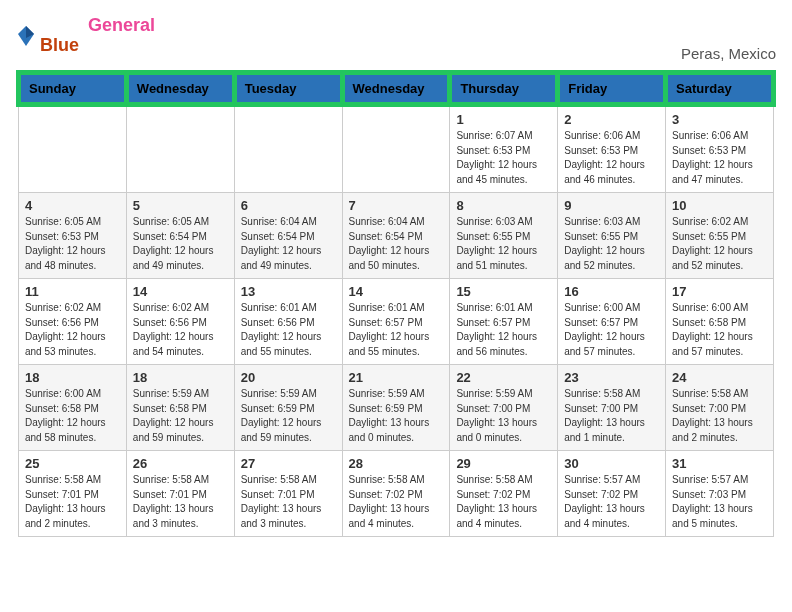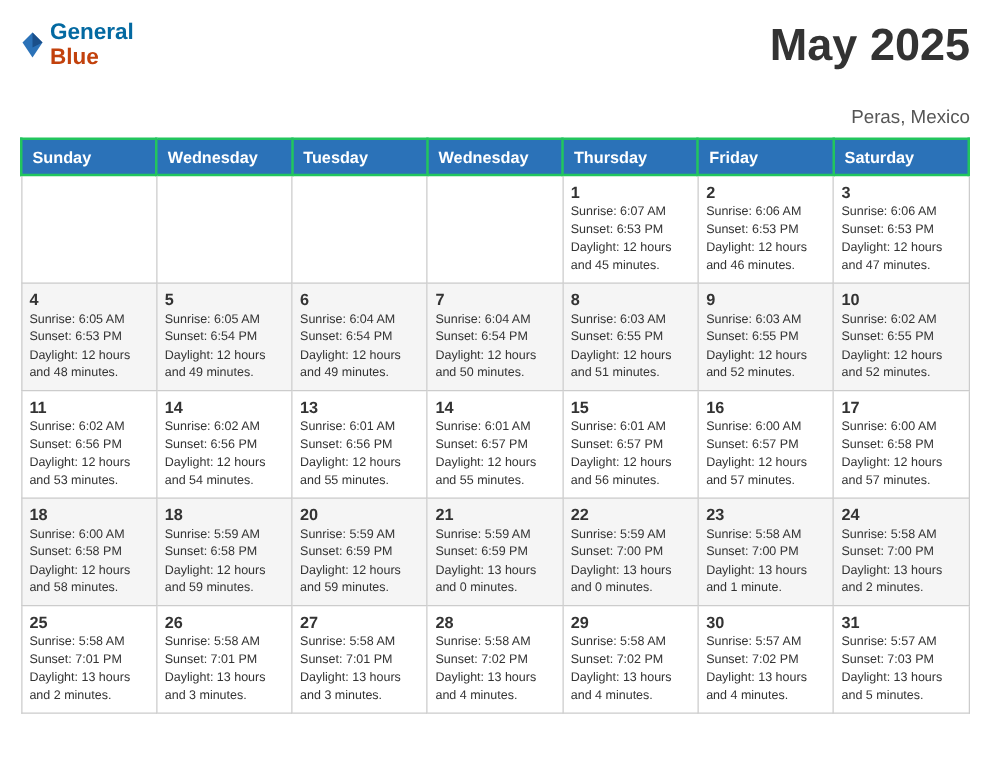--- a/index.html
+++ b/index.html
@@ -20,21 +20,21 @@
       display: flex;
       align-items: center;
     }
     .logo-text {
       display: flex;
       flex-direction: column;
       font-size: 18px;
       font-weight: bold;
       line-height: 1.1;
     }
-    .logo-general { color: #0369a1; }
+    .logo-general { color: #ec4899; margin-left: 48px; }
     .logo-blue { color: #c2410c; }
     .logo-icon {
       width: 20px;
       height: 24px;
       margin-right: 4px;
     }
     .title-block {
       text-align: right;
     }
     .calendar-title {
@@ -48,26 +48,26 @@
       color: #555;
       margin-top: 29px;
     }
     .calendar {
       width: 100%;
       border-collapse: collapse;
       border: 1px solid #ccc;
     }
     .calendar th {
       background: #2b72b8;
-      color: #ffffff;
+      color: #000000;
       text-align: left;
       padding: 6px 8px;
       font-size: 13px;
       font-weight: bold;
-      border: 2px solid #22c55e;
+      border: 5px solid #22c55e;
     }
     .calendar td {
       vertical-align: top;
       border: 1px solid #ccc;
       padding: 5px 6px;
       width: calc(100% / 7);
       min-height: 80px;
       font-size: 10.5px;
       color: #333;
       background: #fff;
@@ -97,21 +97,20 @@
     <svg class="logo-icon" viewBox="0 0 20 24" fill="none" xmlns="http://www.w3.org/2000/svg">
       <polygon points="10,2 18,10 10,22 2,10" fill="#2b72b8"></polygon>
       <polygon points="10,2 18,10 10,14" fill="#1a4f8a"></polygon>
     </svg>
     <div class="logo-text">
       <span class="logo-general">General</span>
       <span class="logo-blue">Blue</span>
     </div>
   </div>
   <div class="title-block">
-    <div class="calendar-title">May 2025</div>
     <div class="calendar-subtitle">Peras, Mexico</div>
   </div>
 </div>
 
 <table class="calendar">
   <thead>
     <tr>
     <th>Sunday</th>
         <th>Wednesday</th>
         <th>Tuesday</th>

